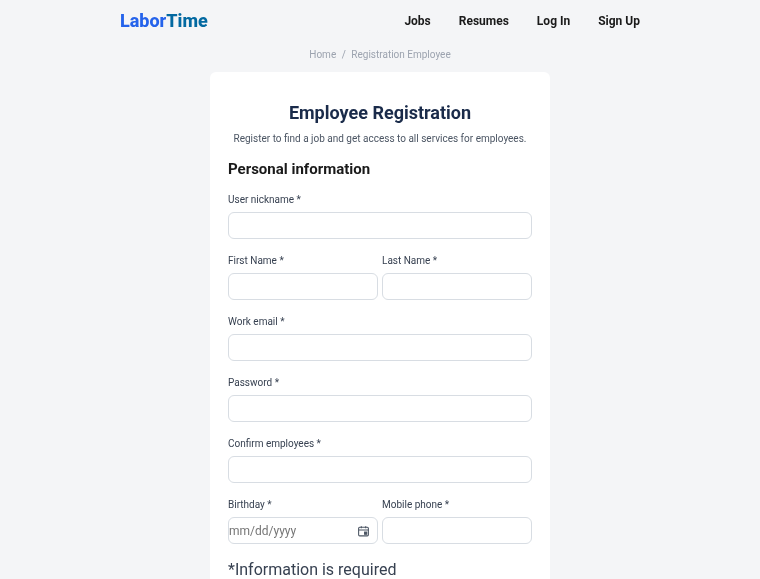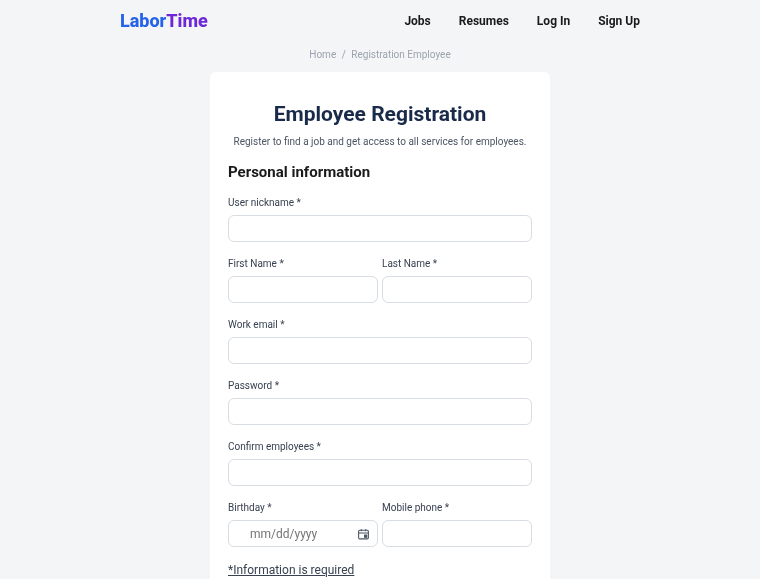--- a/index.html
+++ b/index.html
@@ -20,21 +20,21 @@
       background-color: #f4f5f7;
     }
     .logo {
       font-size: 18px;
       font-weight: 800;
     }
     .logo-labor {
       color: #2563eb;
     }
     .logo-time {
-      color: #6d28d9;
+      color: #0369a1;
     }
     .nav {
       display: flex;
       gap: 28px;
     }
     .nav-item {
       font-size: 12px;
       font-weight: 700;
       color: #1a1a1a;
       text-decoration: none;
@@ -58,21 +58,21 @@
       color: #9ca3af;
     }
     .card {
       background: #fff;
       width: 340px;
       margin: 0 auto;
       padding: 30px 18px 24px;
       border-radius: 6px;
     }
     .page-title {
-      font-size: 21px;
+      font-size: 18px;
       font-weight: 700;
       text-align: center;
       color: #1a2b4a;
       margin-bottom: 10px;
     }
     .page-subtitle {
       font-size: 10px;
       text-align: center;
       color: #4b5563;
       margin-bottom: 16px;
@@ -94,21 +94,21 @@
       flex: 1;
     }
     .form-label {
       display: block;
       font-size: 10px;
       color: #374151;
       margin-bottom: 7px;
     }
     .form-input {
       width: 100%;
-      padding: 6px 21px;
+      padding: 6px 0;
       border: 1px solid #d8dde3;
       border-radius: 6px;
       font-size: 12px;
       height: 27px;
       background: #fff;
     }
     .date-wrapper {
       position: relative;
     }
     .date-input {
@@ -117,24 +117,23 @@
     }
     .calendar-icon-wrap {
       position: absolute;
       right: 8px;
       top: 50%;
       transform: translateY(-50%);
       pointer-events: none;
       display: flex;
     }
     .hint {
-      font-size: 12px;
+      font-size: 16px;
       color: #374151;
       margin-top: 0px;
-      text-decoration: underline;
     }
   </style>
 </head>
 <body>
 
 <header class="header">
   <div class="logo">
     <span class="logo-labor">Labor</span><span class="logo-time">Time</span>
   </div>
   <nav class="nav">

